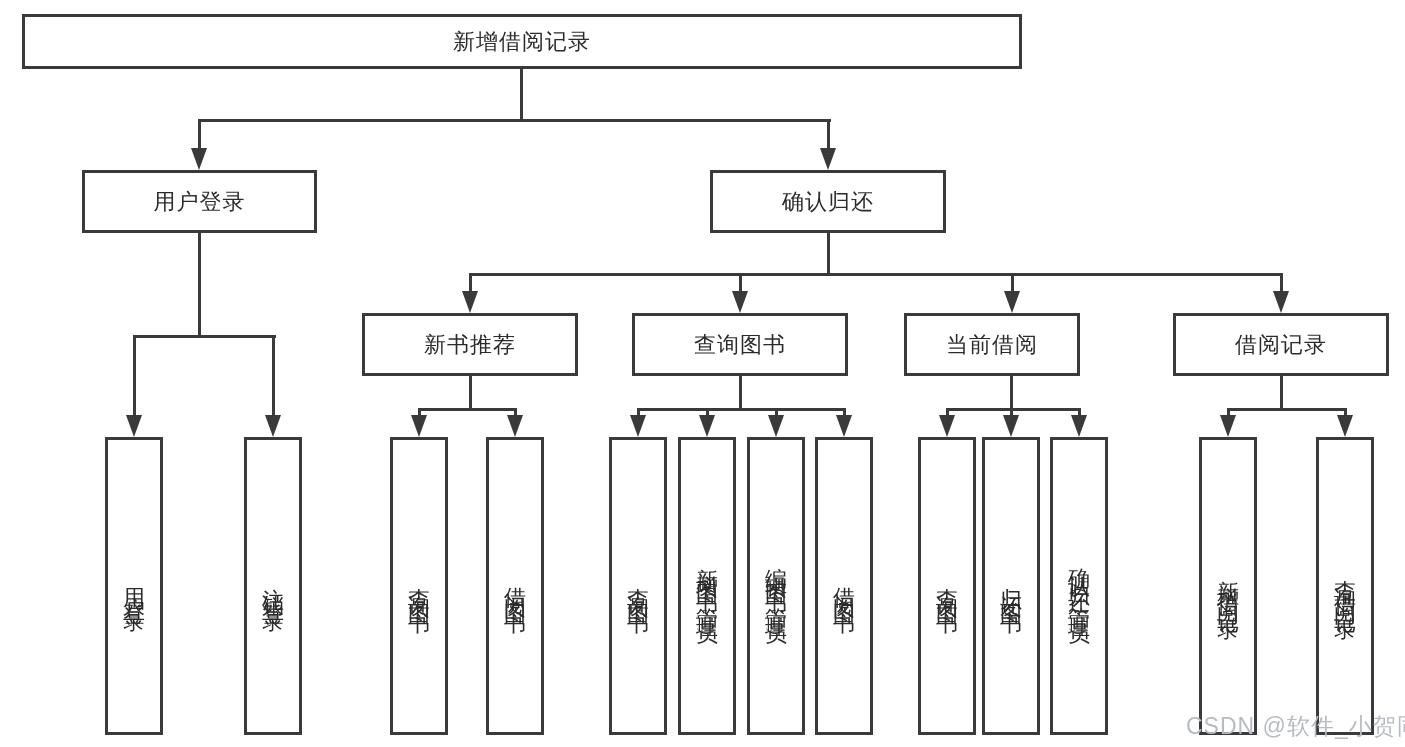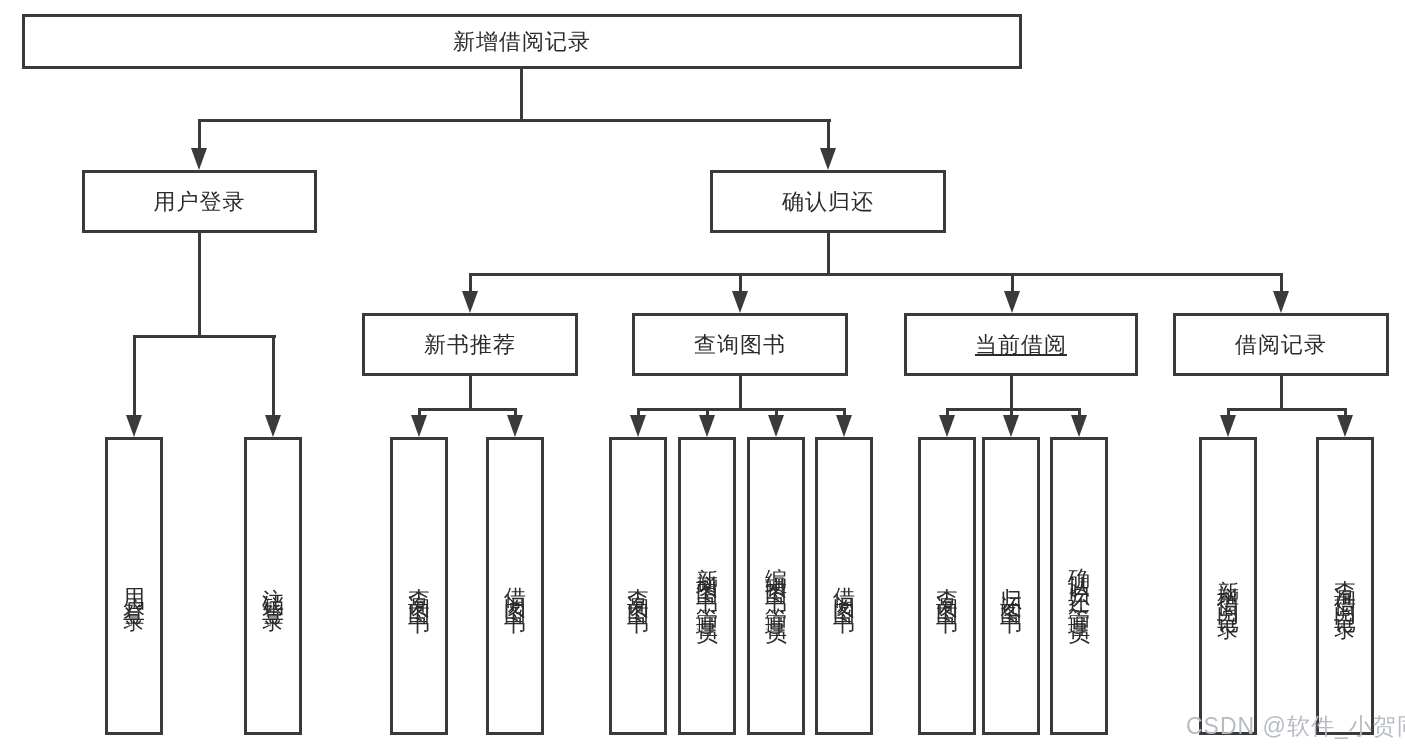--- a/index.html
+++ b/index.html
@@ -84,21 +84,21 @@
   <div class="arrow" style="left:462px; top:291px;"></div>
   <div class="vline" style="left:739px; top:273px; width:3px; height:20px;"></div>
   <div class="arrow" style="left:732px; top:291px;"></div>
   <div class="vline" style="left:1011px; top:273px; width:3px; height:20px;"></div>
   <div class="arrow" style="left:1004px; top:291px;"></div>
   <div class="vline" style="left:1280px; top:273px; width:3px; height:20px;"></div>
   <div class="arrow" style="left:1273px; top:291px;"></div>
 
   <div class="box" style="left:362px; top:313px; width:216px; height:63px;">新书推荐</div>
   <div class="box" style="left:632px; top:313px; width:216px; height:63px;">查询图书</div>
-  <div class="box" style="left:904px; top:313px; width:234px; height:63px;text-decoration:underline;">当前借阅</div>
+  <div class="box" style="left:904px; top:313px; width:176px; height:63px;">当前借阅</div>
   <div class="box" style="left:1173px; top:313px; width:216px; height:63px;">借阅记录</div>
 
   <div class="vline" style="left:469px; top:376px; width:3px; height:35px;"></div>
   <div class="hline" style="left:418px; top:408px; width:99px; height:3px;"></div>
   <div class="vline" style="left:418px; top:408px; width:3px; height:9px;"></div>
   <div class="arrow" style="left:411px; top:415px;"></div>
   <div class="vline" style="left:514px; top:408px; width:3px; height:9px;"></div>
   <div class="arrow" style="left:507px; top:415px;"></div>
 
   <div class="vline" style="left:739px; top:376px; width:3px; height:35px;"></div>

